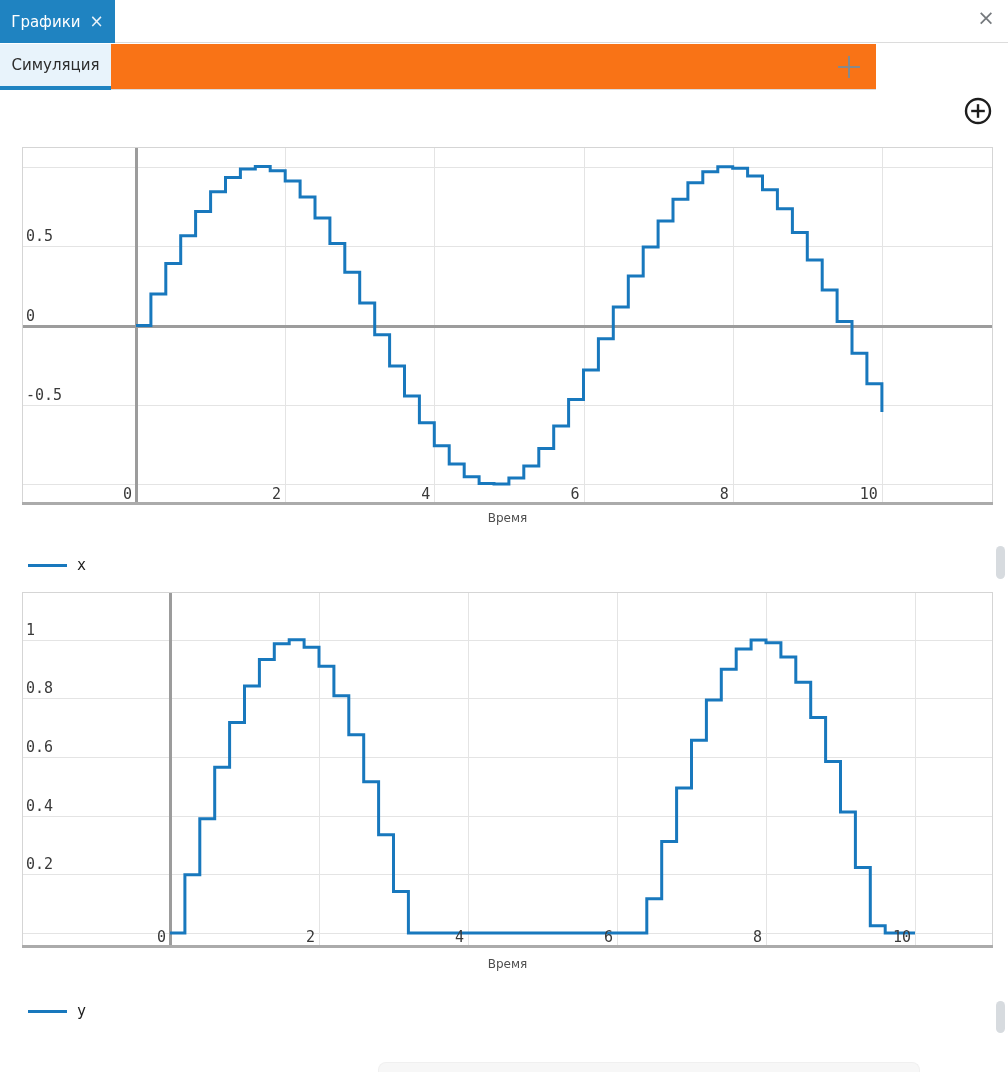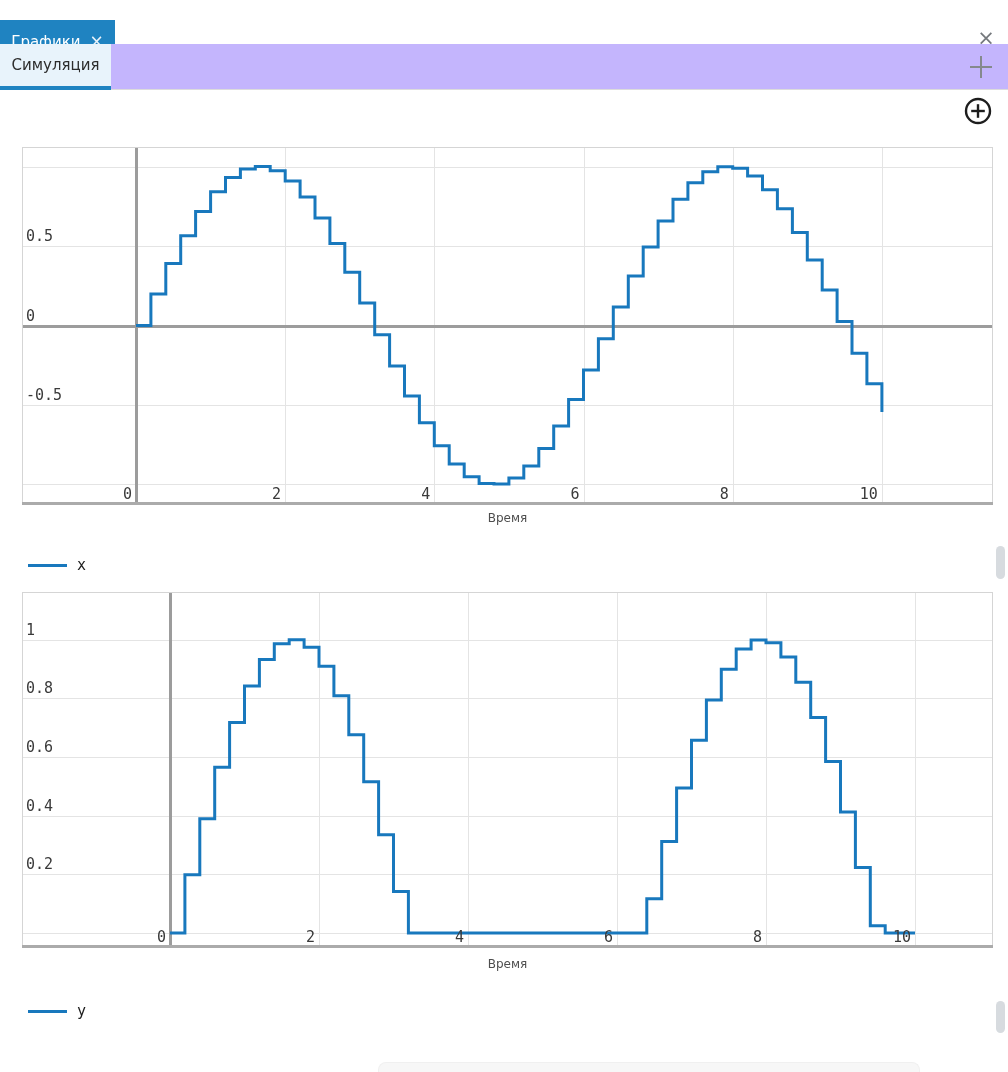--- a/index.html
+++ b/index.html
@@ -1,30 +1,30 @@
 <!DOCTYPE html>
 <html><head>
 <meta charset="utf-8">
 <style>
   html,body{margin:0;padding:0;background:#ffffff;}
   #app{position:relative;width:1008px;height:1072px;background:#ffffff;overflow:hidden;
        font-family:"DejaVu Sans","Liberation Sans",sans-serif;}
 
   
   .titlebar{position:absolute;left:0;top:0;width:1008px;height:43px;background:#ffffff;
-            border-bottom:1px solid #dcdcdc;box-sizing:border-box;margin-top:20px;}
+            border-bottom:1px solid #dcdcdc;box-sizing:border-box;}
   .win-tab{position:absolute;left:0;top:0;width:115px;height:43px;background:#1f83c1;
            display:flex;align-items:center;justify-content:center;gap:9px;cursor:default;}
   .win-tab-label{color:#ffffff;font-size:15px;}
   .win-tab-close{color:#e9f2f9;font-size:17px;line-height:1;}
   .win-close{position:absolute;right:12px;top:8px;width:20px;height:20px;color:#75797d;
              font-size:21px;line-height:20px;text-align:center;}
 
   
-  .tabstrip{position:absolute;left:0;top:44px;width:1008px;height:46px;background:#c4b5fd;
+  .tabstrip{position:absolute;left:0;top:44px;width:876px;height:46px;background:#f97316;
             border-bottom:1px solid #dcdcdc;box-sizing:border-box;}
   .sim-tab{position:absolute;left:0;top:0;width:111px;height:46px;background:#e8f3fb;
            border-bottom:4px solid #1f83c1;box-sizing:border-box;display:flex;
            align-items:center;justify-content:center;}
   .sim-tab-label{color:#2c2c2c;font-size:15px;}
   .add-tab{position:absolute;right:16px;top:12px;width:22px;height:22px;}
   .add-tab::before,.add-tab::after{content:"";position:absolute;background:#85898d;}
   .add-tab::before{left:0;top:10px;width:22px;height:2px;}
   .add-tab::after{left:10px;top:0;width:2px;height:22px;}
 

